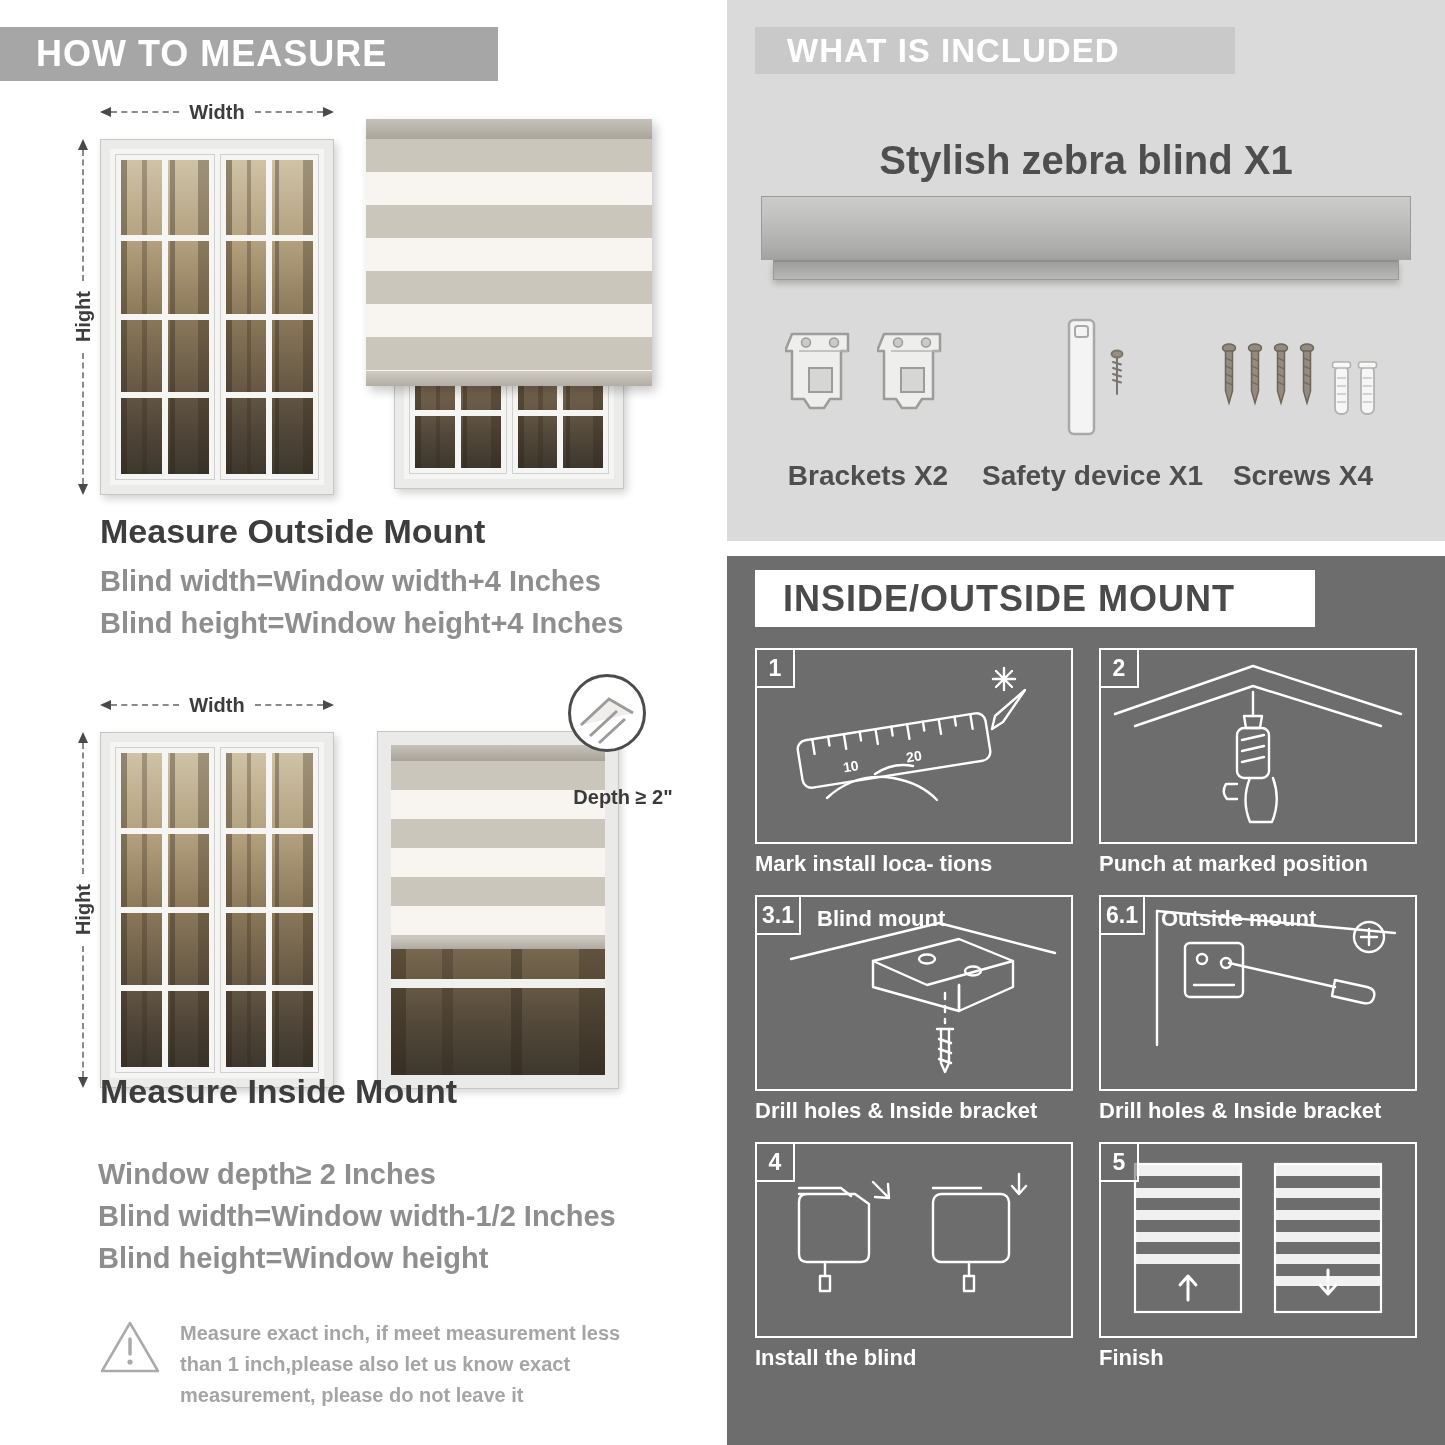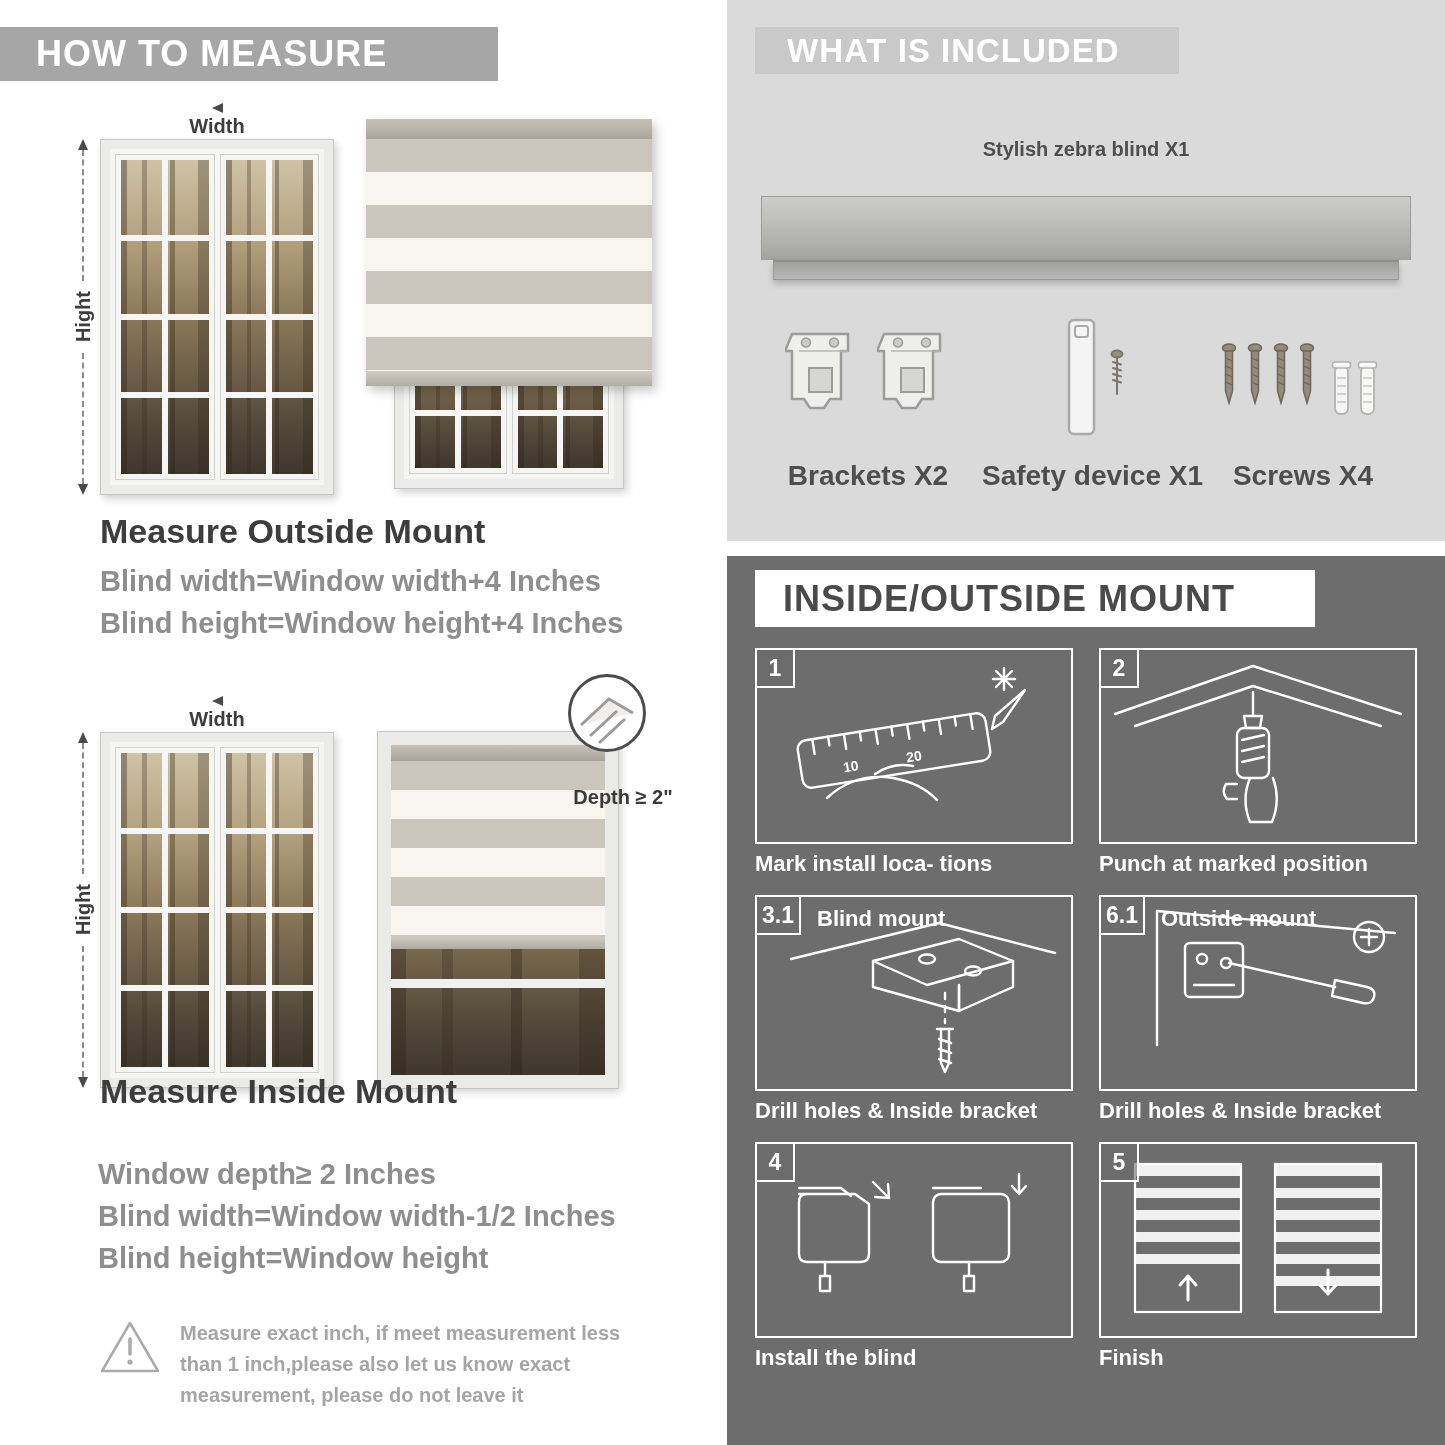--- a/index.html
+++ b/index.html
@@ -5,27 +5,27 @@
   * { margin:0; padding:0; box-sizing:border-box; }
   html,body { width:1445px; height:1445px; }
   body { position:relative; background:#ffffff; overflow:hidden;
          font-family:"Liberation Sans","DejaVu Sans",sans-serif; }
   .abs { position:absolute; }
 
   
   .banner { display:flex; align-items:center; font-weight:bold; letter-spacing:1px; }
   #how-banner { left:0; top:27px; width:498px; height:54px; background:#a6a6a6; color:#fff;
                 font-size:36px; padding-left:36px; }
-  #included-banner { left:28px; top:27px; width:424px; height:47px; background:#c9c9c9;
+  #included-banner { left:28px; top:27px; width:480px; height:47px; background:#c9c9c9;
                      color:#fff; font-size:33px; padding-left:32px; }
   #mount-banner { left:28px; top:14px; width:560px; height:57px; background:#ffffff;
                   color:#4a4a4a; font-size:36px; padding-left:28px; }
 
   
-  .dim-h { display:flex; align-items:center; height:18px;flex-direction:column; }
+  .dim-h { display:flex; align-items:center; height:18px; }
   .dim-v { display:flex; flex-direction:column; align-items:center; width:18px; }
   .dline-h { flex:1; border-top:2px dashed #8a8a8a; height:0; }
   .dline-v { flex:1; border-left:2px dashed #8a8a8a; width:0; }
   .ah { width:0; height:0; }
   .ah.l { border-top:5px solid transparent; border-bottom:5px solid transparent; border-right:11px solid #4a4a4a; }
   .ah.r { border-top:5px solid transparent; border-bottom:5px solid transparent; border-left:11px solid #4a4a4a; }
   .av { width:0; height:0; }
   .av.u { border-left:5px solid transparent; border-right:5px solid transparent; border-bottom:11px solid #4a4a4a; }
   .av.d { border-left:5px solid transparent; border-right:5px solid transparent; border-top:11px solid #4a4a4a; }
   .dlbl { padding:0 10px; font-size:20px; font-weight:bold; color:#3d3d3d; white-space:nowrap; }
@@ -74,21 +74,21 @@
   .depth-label { position:absolute; font-size:20px; font-weight:bold; color:#3a3a3a; }
 
   
   .sec-title { font-size:34px; font-weight:bold; color:#3d3d3d; }
   .sec-line { font-size:29px; font-weight:bold; color:#8e8e8e; }
   #warning { left:98px; top:1318px; width:562px; display:flex; gap:18px; align-items:flex-start; }
   #warning .wtext { font-size:20px; font-weight:bold; color:#a5a5a5; line-height:1.55; width:452px; }
 
   
   #included { left:727px; top:0; width:718px; height:541px; background:#dadada; }
-  #product-label { left:0; top:138px; width:100%; text-align:center; font-size:20px; font-weight:bold; color:#4e4e4e; }
+  #product-label { left:0; top:138px; width:100%; text-align:center; font-size:40px; font-weight:bold; color:#4e4e4e; }
   #cassette-illu { left:34px; top:196px; width:650px; }
   .cass-main { height:64px; background:linear-gradient(180deg,#cbcbc9 0%,#c0c0be 35%,#adadab 80%,#a1a19f 100%);
                border:1px solid #9a9a98; border-bottom:none; }
   .cass-lip { margin:0 12px; height:20px; border:1px solid #9a9a98; border-top:2px solid #8f8f8d;
               background:linear-gradient(180deg,#9f9f9d,#b8b8b6); box-shadow:0 4px 6px rgba(0,0,0,.2); }
   .item-label { position:absolute; top:460px; font-size:28px; font-weight:bold; color:#4e4e4e; text-align:center; }
 
   
   #mount { left:727px; top:556px; width:718px; height:889px; background:#6d6d6d; }
   #steps { position:absolute; left:28px; top:92px; width:662px; display:grid;

